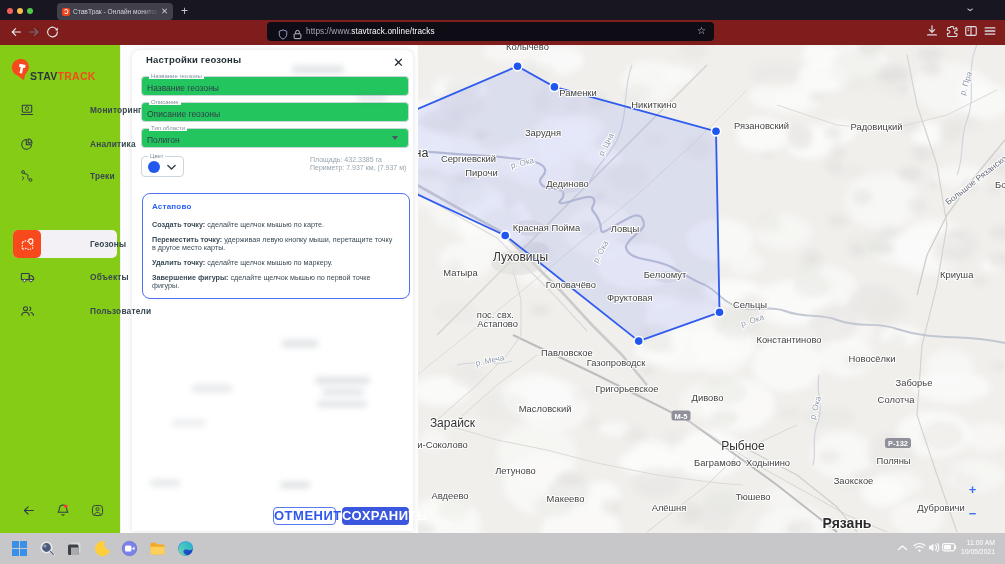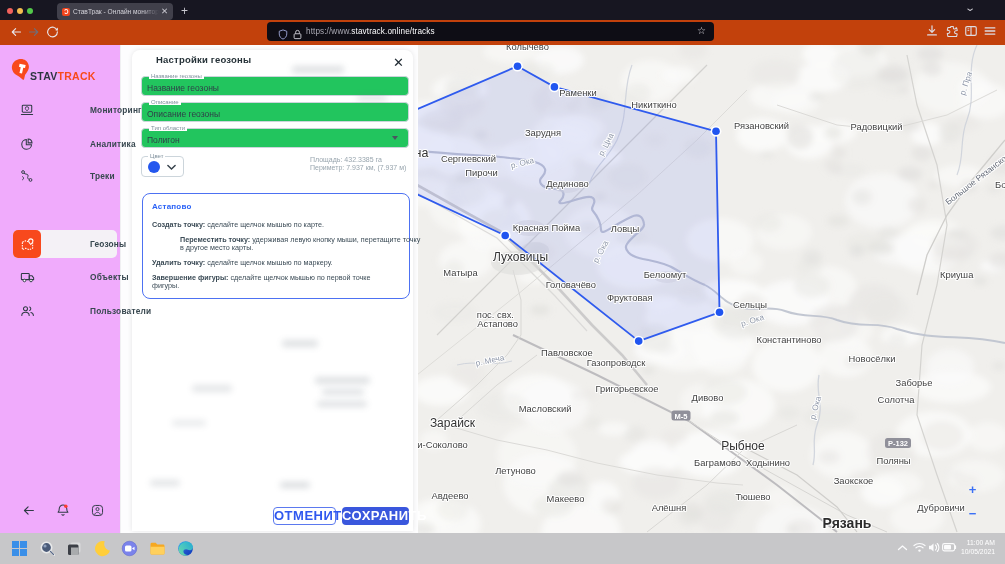--- a/index.html
+++ b/index.html
@@ -12,47 +12,47 @@
   #tabbar { position:absolute; left:0; top:0; width:1005px; height:20px; background:#171621; }
   .tl { position:absolute; top:8px; width:6px; height:6px; border-radius:50%; }
   #tab { position:absolute; left:57px; top:3px; width:116px; height:17px; background:#41404b; border-radius:4px; }
   #tab .fav { position:absolute; left:5px; top:4.5px; width:8px; height:8px; border-radius:2px; background:#f1441c; }
   #tab .fav:after{ content:"Ɔ"; position:absolute; left:1.6px; top:0px; font-size:6.5px; font-weight:bold; color:#fff; transform:scaleX(0.9);}
   #tab .ttl { position:absolute; left:16px; top:4.5px; width:86px; font-size:6.6px; color:#d4d3da; white-space:nowrap; overflow:hidden;
      -webkit-mask-image:linear-gradient(90deg,#000 80%,transparent); }
   #tab .cls { position:absolute; right:5px; top:3px; font-size:8.5px; color:#c9c8d0; }
   #newtab { position:absolute; left:181px; top:4px; font-size:12px; color:#c9c8cf; font-weight:400;}
   #alltabs { position:absolute; left:966px; top:2px; font-size:10px; color:#c9c8cf; transform:scaleX(1.4);}
-  #navbar { position:absolute; left:0; top:20px; width:1005px; height:25px; background:#c2410c; }
+  #navbar { position:absolute; left:0; top:20px; width:1005px; height:25px; background:#7f1d1d; }
   .navico { position:absolute; top:0px; color:#e6e5ea; font-size:12px; }
   #urlbar { position:absolute; left:267px; top:1.8px; width:447px; height:19.5px; background:#0e0d15; border-radius:4px; }
   #urlbar .shield { position:absolute; left:11px; top:4.5px; }
   #urlbar .lock { position:absolute; left:26px; top:4.5px; }
   #urlbar .txt { position:absolute; left:39px; top:5px; font-size:8.2px; color:#a9a8b2; letter-spacing:0.1px;}
   #urlbar .txt b { color:#fcfcfe; font-weight:normal; }
   #urlbar .star { position:absolute; right:8px; top:3px; color:#dcdbe2; font-size:10px; }
 
   
   #app { position:absolute; left:0; top:45px; width:1005px; height:488px; background:#fff; }
 
   
-  #sidebar { position:absolute; left:0; top:0; width:120px; height:488px; background:#f0abfc; z-index:5; }
+  #sidebar { position:absolute; left:0; top:0; width:120px; height:488px; background:#84cc16; z-index:5; }
   .mi { position:absolute; left:13px; width:104px; height:28px; }
   .mi .ic { position:absolute; left:7px; top:7px; width:14px; height:14px; }
   .mi .tx { position:absolute; left:35px; top:9px; font-size:8.3px; font-weight:bold; color:#37474f; letter-spacing:0.2px;padding-left:42px; }
   .mi.active { background:#f4f1f6; border-radius:5px; }
   .mi.active .icbox { position:absolute; left:0; top:0; width:28px; height:28px; background:#f8491d; border-radius:5px; }
   #sb-foot { position:absolute; left:0; top:455px; width:120px; height:30px; }
 
   
   #panelcol { position:absolute; left:120px; top:0; width:298px; height:488px; background:#fdfdfe; z-index:4;
      border-left:1px solid #f0f0f2; }
   #panel { position:absolute; left:11px; top:5px; width:281px; height:481px; background:#fff; border-radius:8px 8px 0 0;
      box-shadow:0 0 5px rgba(0,0,0,0.10); }
-  #panel h1 { position:absolute; left:24px; top:3.8px; font-size:9.5px; color:#263238; letter-spacing:0.2px; }
+  #panel h1 { position:absolute; left:14px; top:3.8px; font-size:9.5px; color:#263238; letter-spacing:0.2px; }
   #panel .x { position:absolute; right:9px; top:4.5px; font-size:13px; color:#202a32; }
   .field { position:absolute; left:9px; width:268px; height:20.5px; border:1px solid #ccd5db; border-radius:4px; background:#22c55e; }
   .field .lbl { position:absolute; left:7px; top:-3.5px; background:#fff; padding:0 2px; font-size:6px; color:#7f909c; }
   .field .val { position:absolute; left:5px; top:6px; font-size:8.5px; color:#303e48; }
   .field .dd { position:absolute; right:10px; top:7px; width:0; height:0; border-left:3.5px solid transparent; border-right:3.5px solid transparent; border-top:4.5px solid #4a5560; }
   #colorbox { position:absolute; left:9px; top:105.5px; width:43px; height:21px; border:1px solid #ccd5db; border-radius:4px; }
   #colorbox .lbl { position:absolute; left:6px; top:-3.5px; background:#fff; padding:0 2px; font-size:6px; color:#7f909c; }
   #colorbox .dot { position:absolute; left:6px; top:4.5px; width:12px; height:12px; border-radius:50%; background:#2457ee; }
   #measures { position:absolute; left:178px; top:106px; width:130px; font-size:7px; color:#98a5ae; line-height:8.1px; }
   #help { position:absolute; left:9.5px; top:142.5px; width:268px; height:106px; border:1px solid #4d71f2; border-radius:8px; }
@@ -479,21 +479,21 @@
           <div class="dot"></div>
           <svg style="position:absolute; right:7px; top:7px;" width="9" height="7" viewBox="0 0 10 7">
               <path d="M1 1.2 5 5.2 9 1.2" stroke="#37424c" stroke-width="1.6" fill="none" stroke-linecap="round"></path>
             </svg>
         </div>
         <div id="measures">Площадь: 432.3385 га<br>Периметр: 7.937 км, (7.937 м)</div>
 
         <div id="help">
           <div class="hd">Астапово</div>
           <p style="top:27.5px;"><b>Создать точку:</b> сделайте щелчок мышью по карте.</p>
-          <p style="top:42.5px;margin-left:28px;"><b>Переместить точку:</b> удерживая левую кнопку мыши, перетащите точку<br>в другое место карты.</p>
+          <p style="top:42.5px;"><b>Переместить точку:</b> удерживая левую кнопку мыши, перетащите точку<br>в другое место карты.</p>
           <p style="top:65px;"><b>Удалить точку:</b> сделайте щелчок мышью по маркеру.</p>
           <p style="top:80px;"><b>Завершение фигуры:</b> сделайте щелчок мышью по первой точке<br>фигуры.</p>
         </div>
 
         <div class="ghost" style="left:160px; top:16px; width:52px; height:7px;"></div>
         <div class="ghost" style="left:225px; top:45px; width:30px; height:6px; opacity:0.2;"></div>
         <div class="ghost" style="left:150px; top:290px; width:36px; height:7px;"></div>
         <div class="ghost" style="left:183px; top:327px; width:55px; height:7px;"></div>
         <div class="ghost" style="left:190px; top:339px; width:42px; height:6px;"></div>
         <div class="ghost" style="left:185px; top:351px; width:50px; height:6px;"></div>

